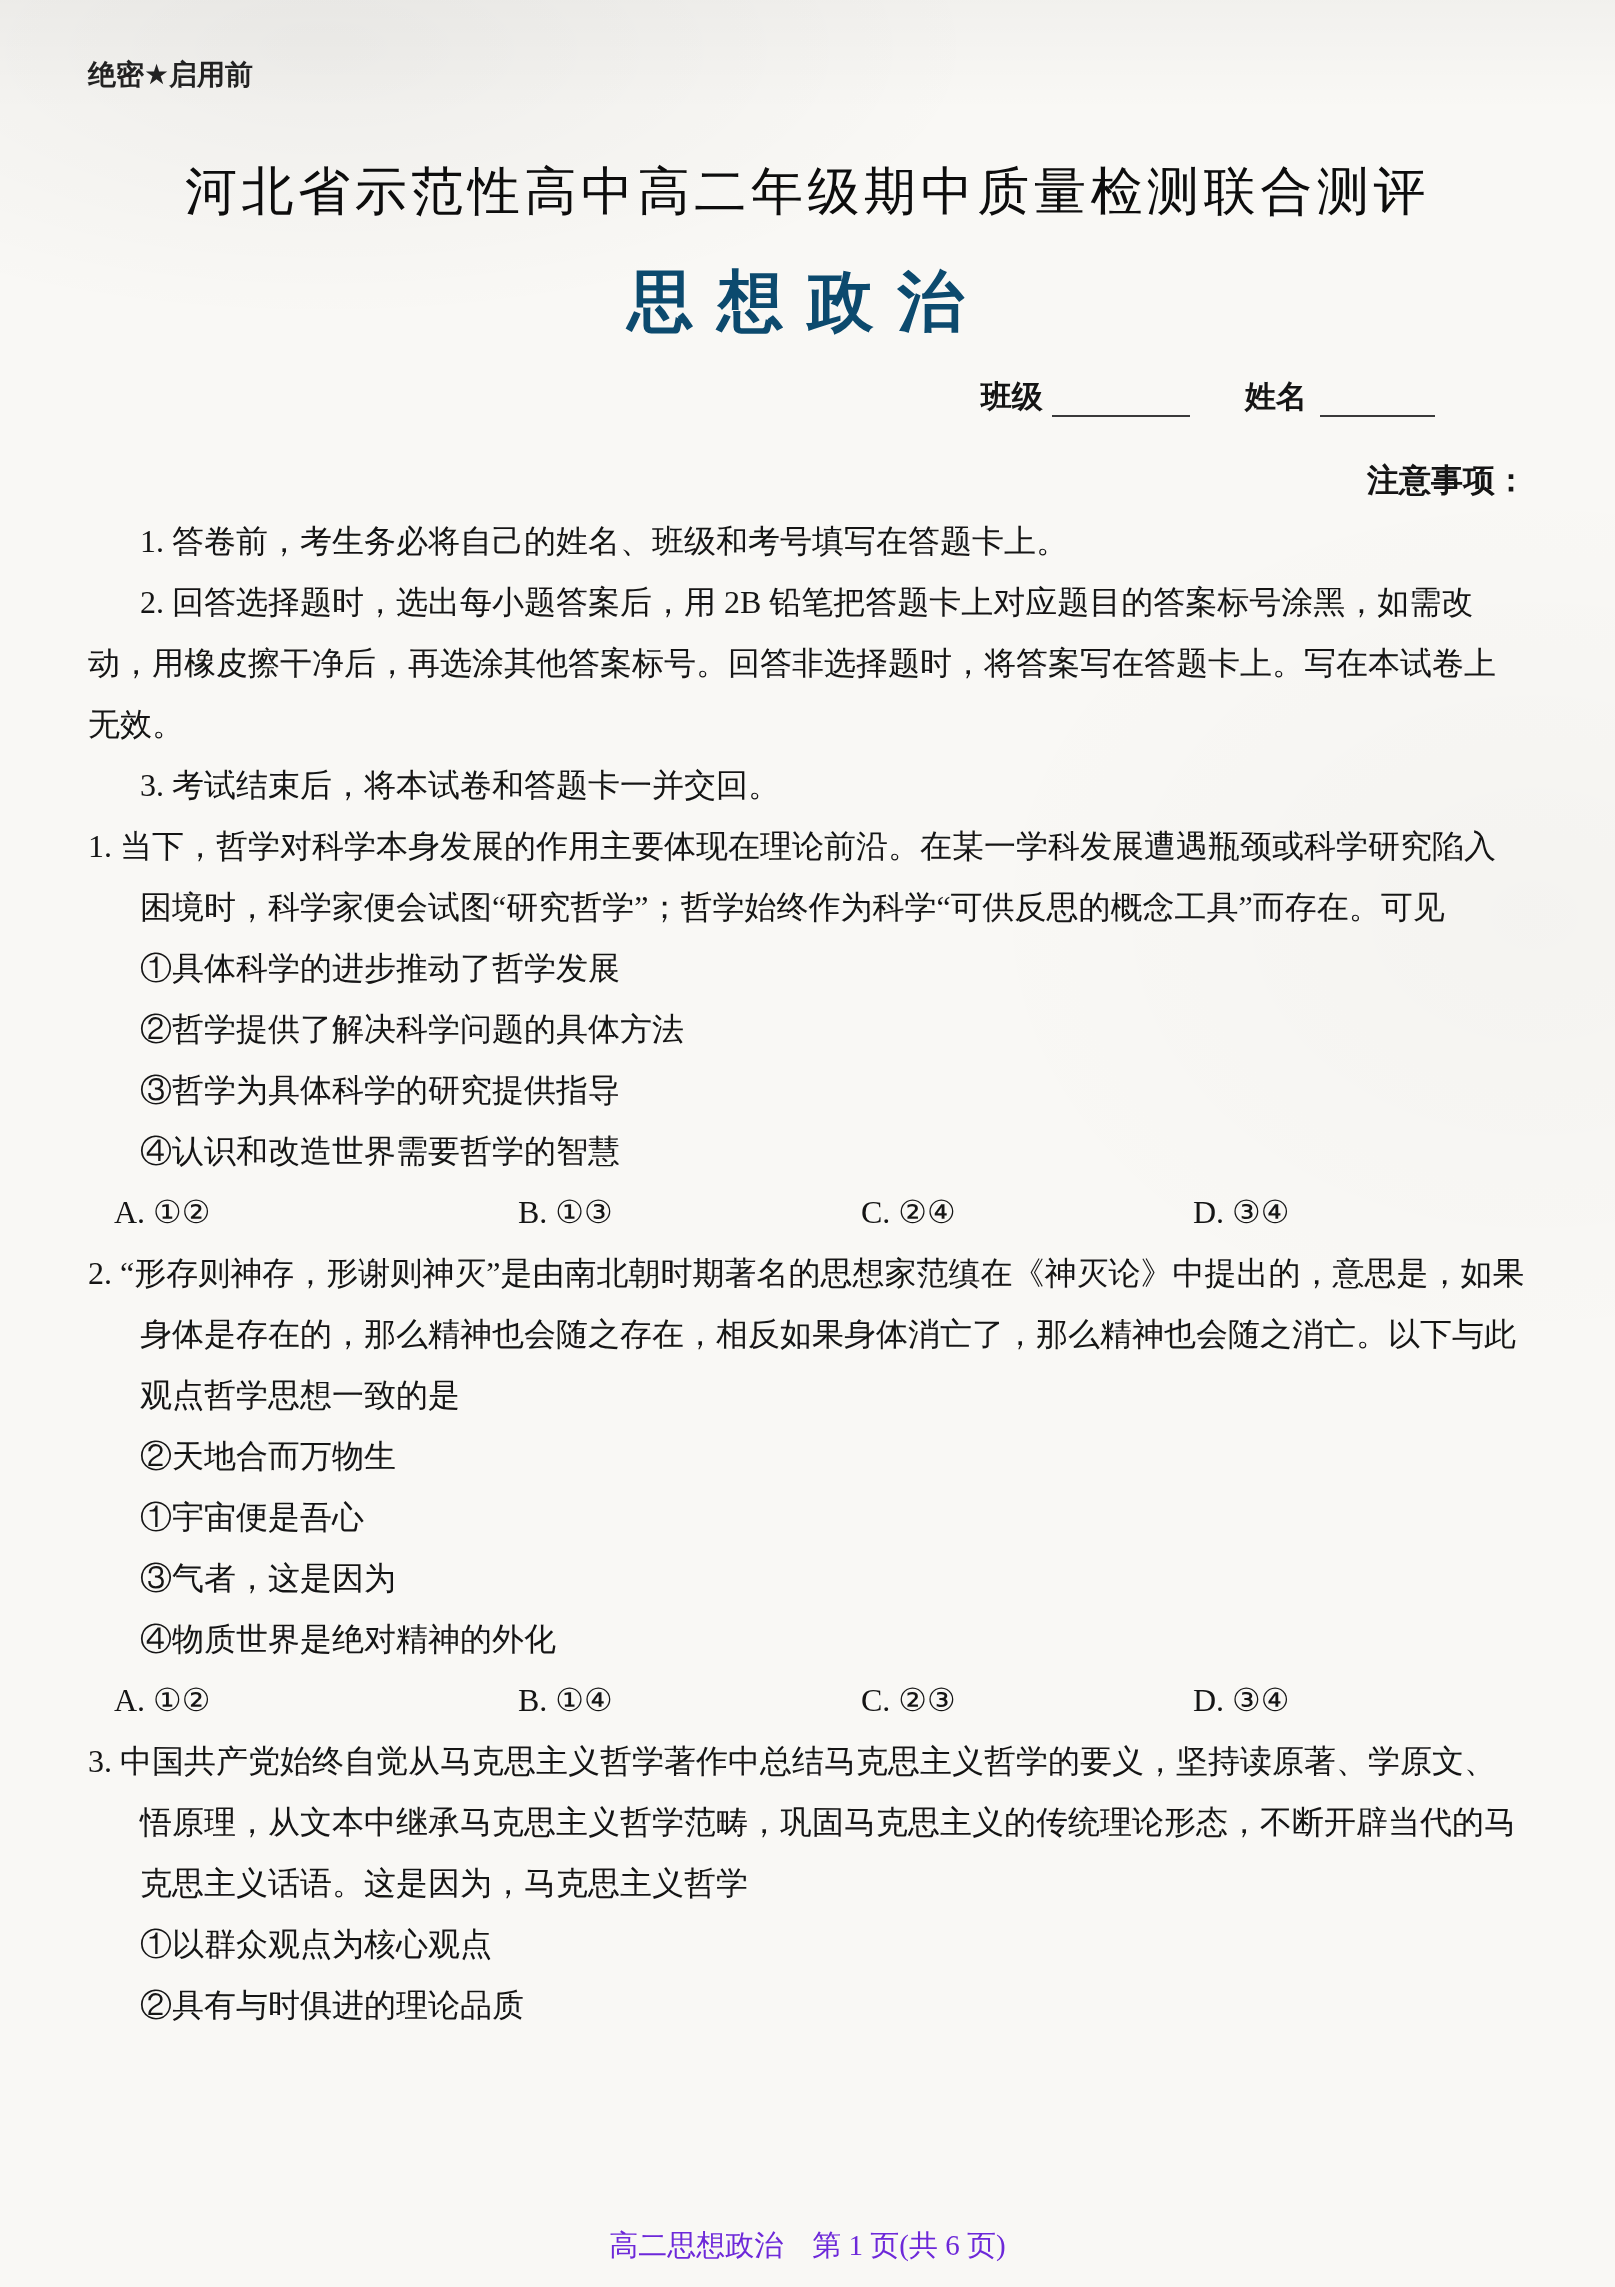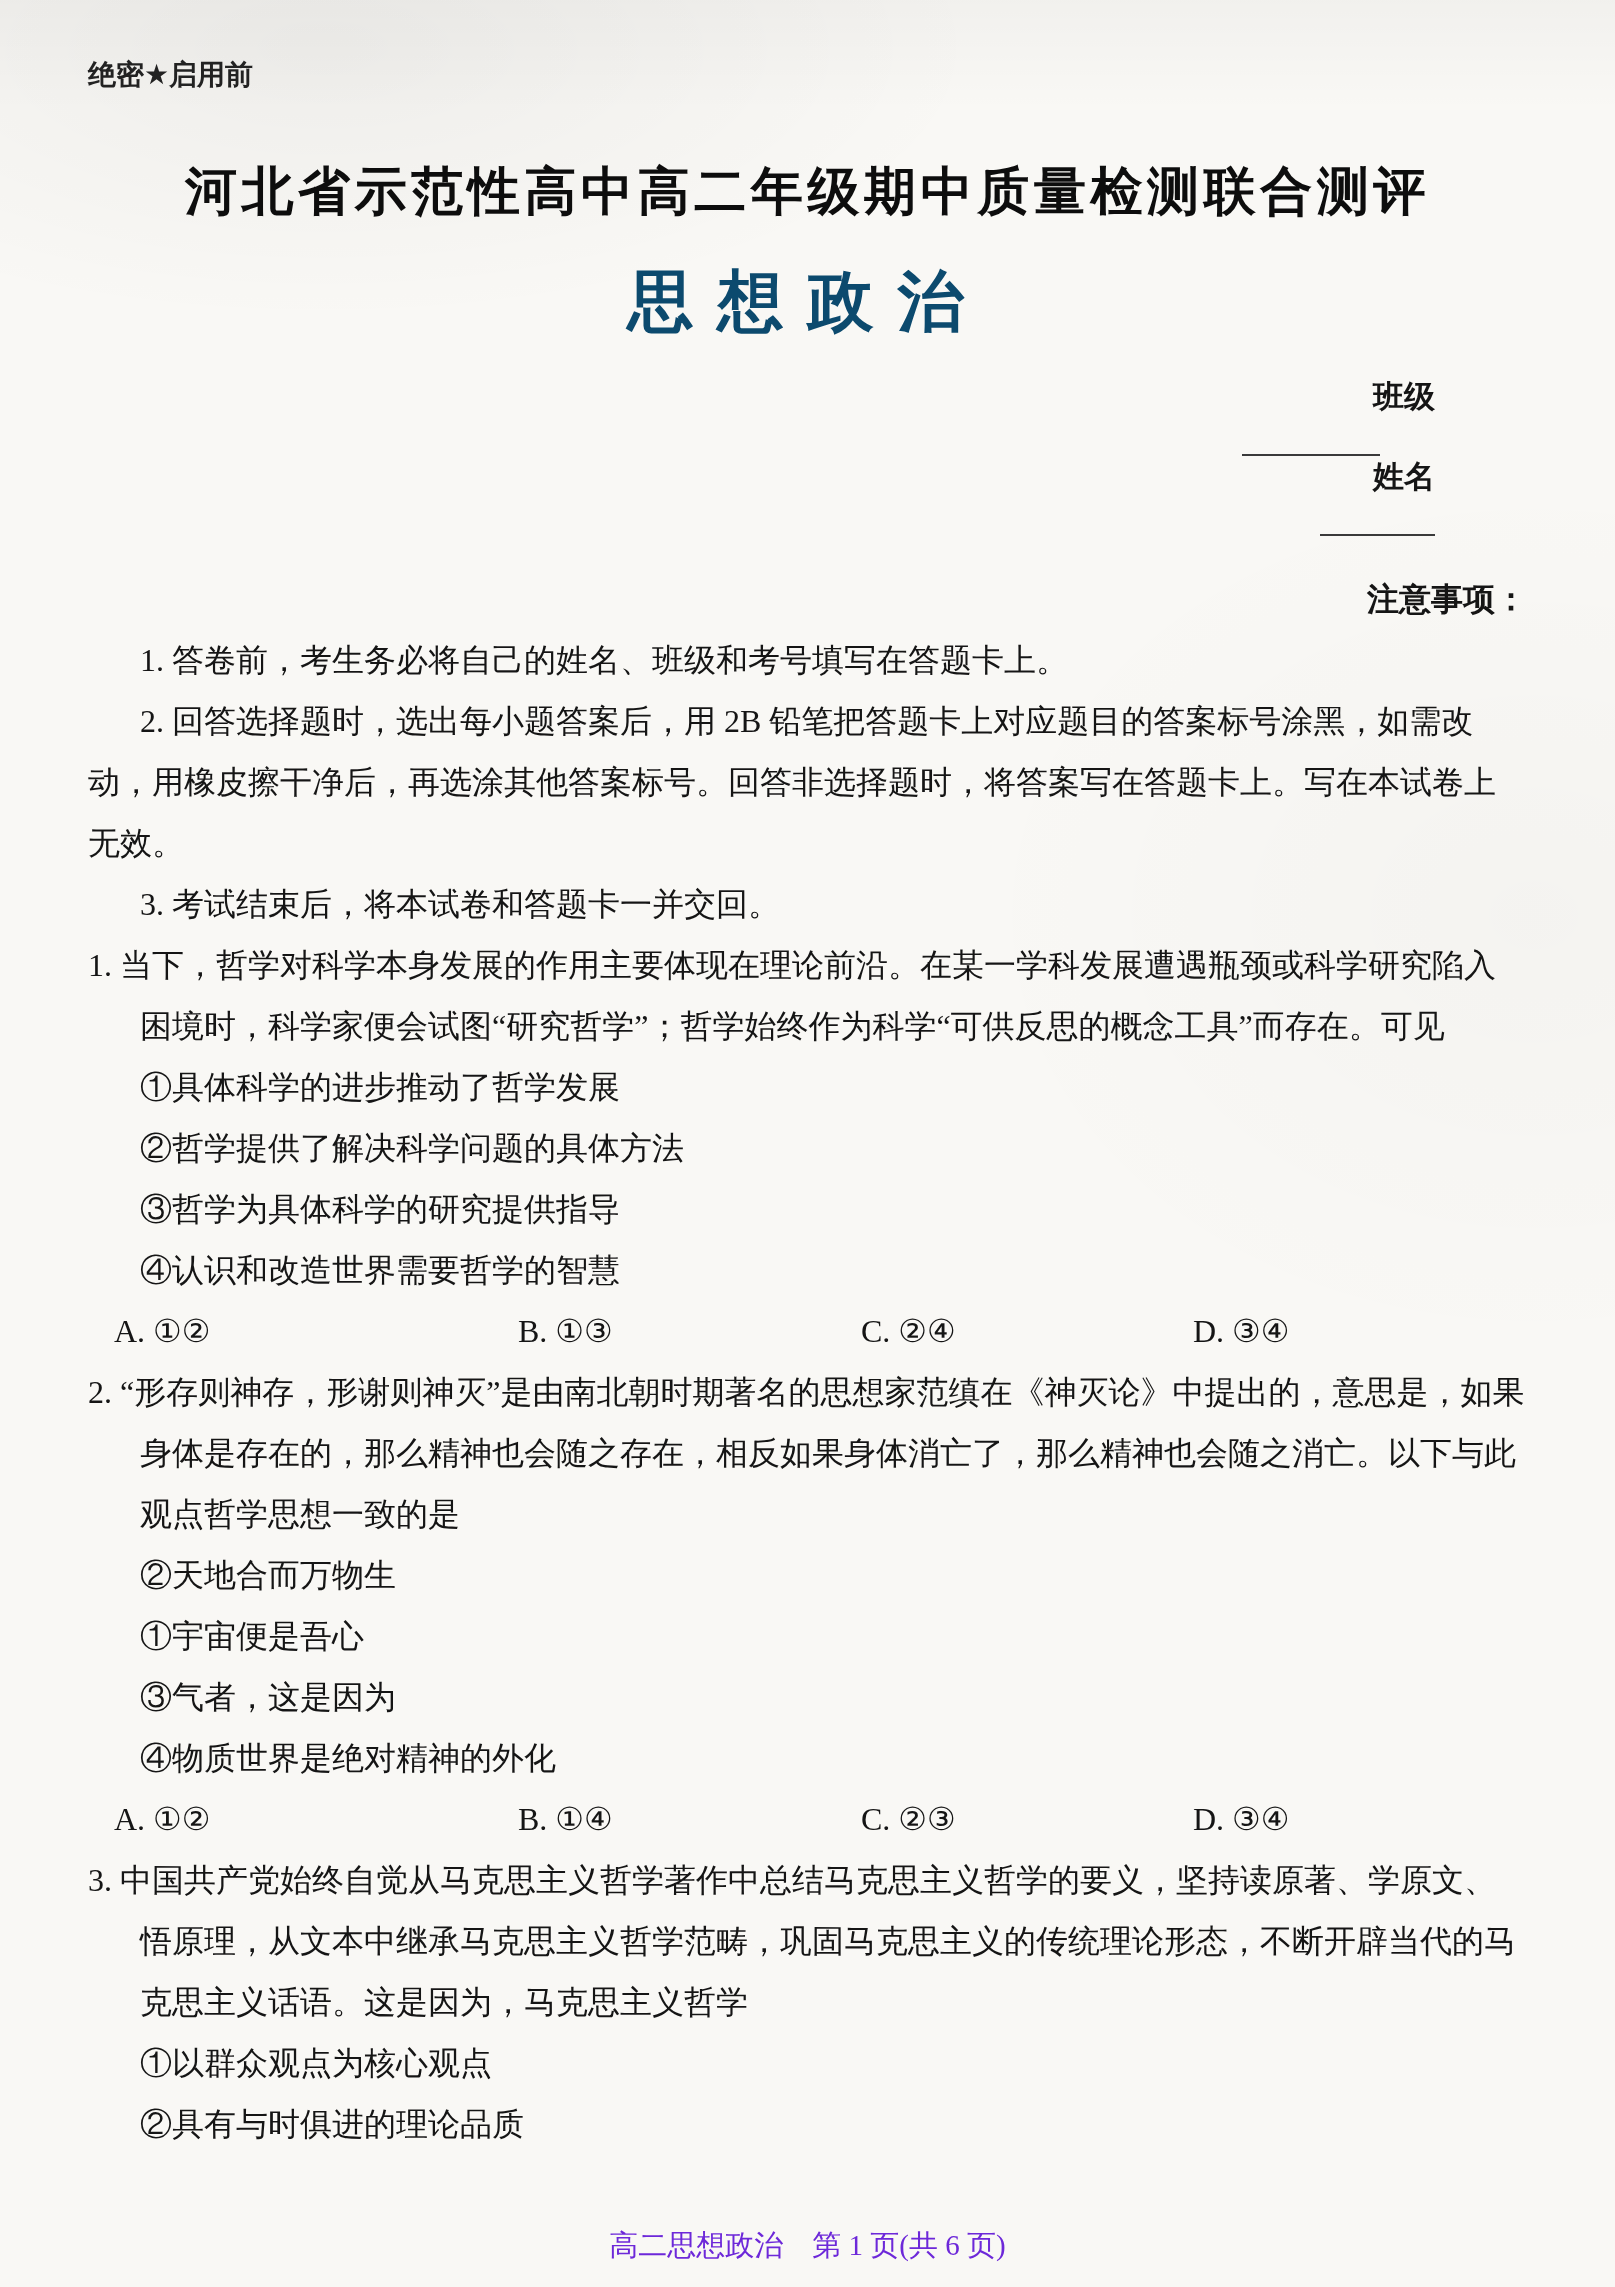--- a/index.html
+++ b/index.html
@@ -28,38 +28,37 @@
   }
   .classification{
     font-family:"Liberation Sans","DejaVu Sans",sans-serif;
     font-weight:bold;font-size:28px;line-height:31px;
     color:#222;
   }
   .title{
     margin:72px 0 0 0;
     text-align:center;
     font-size:52px;line-height:59px;
-    font-weight:bold;letter-spacing:4.6px;
+    font-weight:normal;letter-spacing:4.6px;
     font-family:"Liberation Sans","DejaVu Sans",sans-serif;
     color:#0d0d0d;
   }
   .subject{
     margin:41px 0 0 0;
     text-align:center;
     font-size:66px;line-height:79px;
     font-weight:bold;letter-spacing:24px;
     font-family:"Liberation Sans","DejaVu Sans",sans-serif;
     color:#0c4a6e;
   }
   .info-row{
     margin:35px 92px 0 0;
     display:flex;justify-content:flex-end;align-items:flex-end;
     font-weight:bold;font-size:31px;line-height:41px;
     font-family:"Liberation Sans","DejaVu Sans",sans-serif;
-    flex-direction:column;
   }
   .blank{
     display:inline-block;height:37px;
     border-bottom:2.3px solid #3a3a3a;
   }
   .blank.class{width:138px;margin:0 55px 0 9.2px;}
   .blank.name{width:115px;margin:0 0 0 13px;}
   .notice-heading{
     margin-top:33px;
     font-weight:bold;

